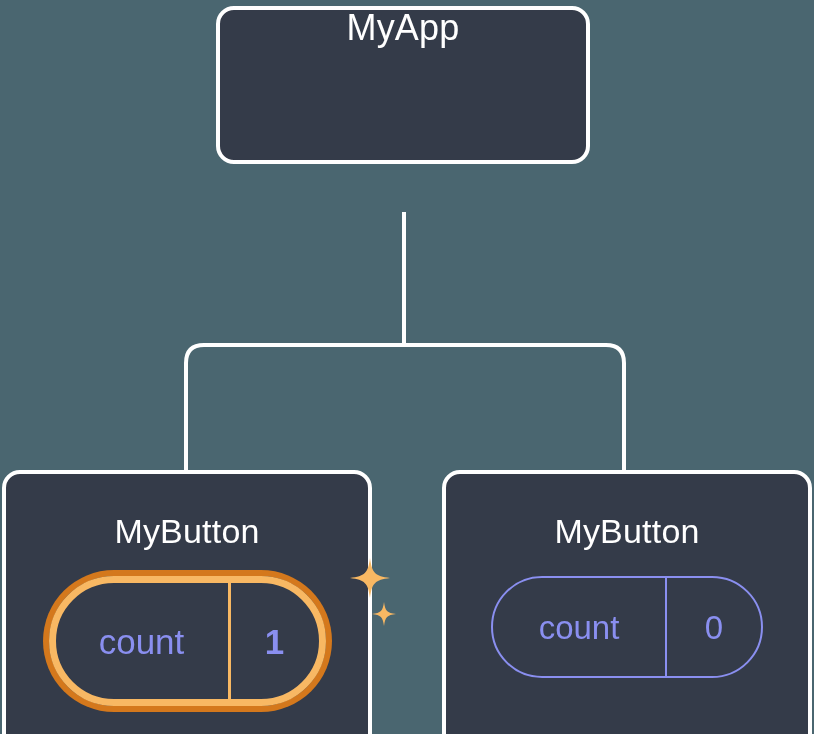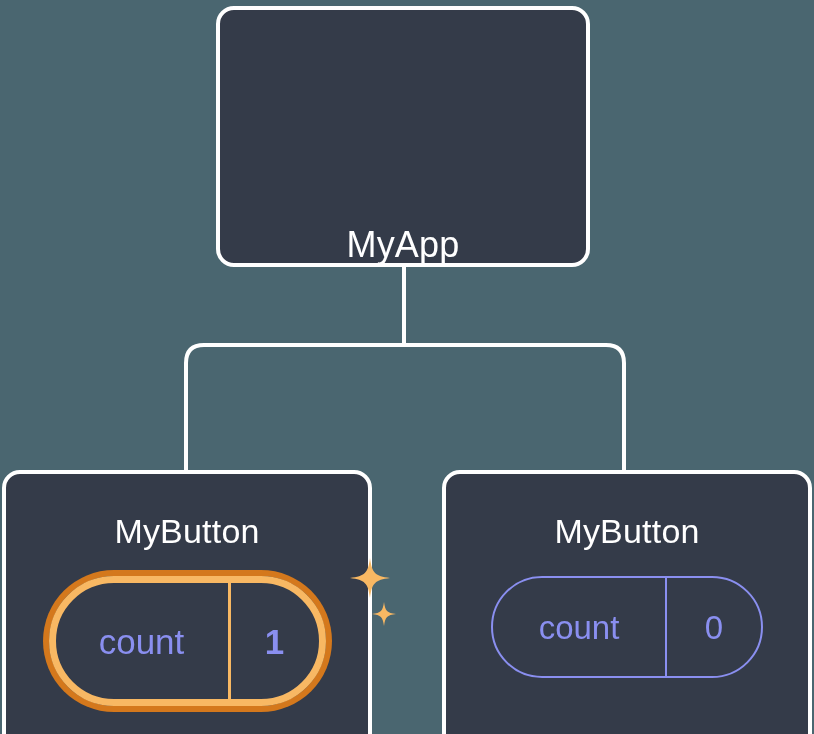--- a/index.html
+++ b/index.html
@@ -32,23 +32,23 @@
     box-sizing: border-box;
     background: #343b49;
     border: 4px solid #ffffff;
     border-radius: 18px;
     z-index: 2;
   }
   .node-root {
     left: 216px;
     top: 6px;
     width: 374px;
-    height: 261px;
+    height: 158px;
     display: flex;
-    align-items: flex-end;
+    align-items: flex-start;
     justify-content: center;
   }
   .node-child {
     top: 470px;
     width: 370px;
     height: 300px;
     padding-top: 40px;
   }
   .node-child-left  { left: 2px; }
   .node-child-right { left: 442px; }

